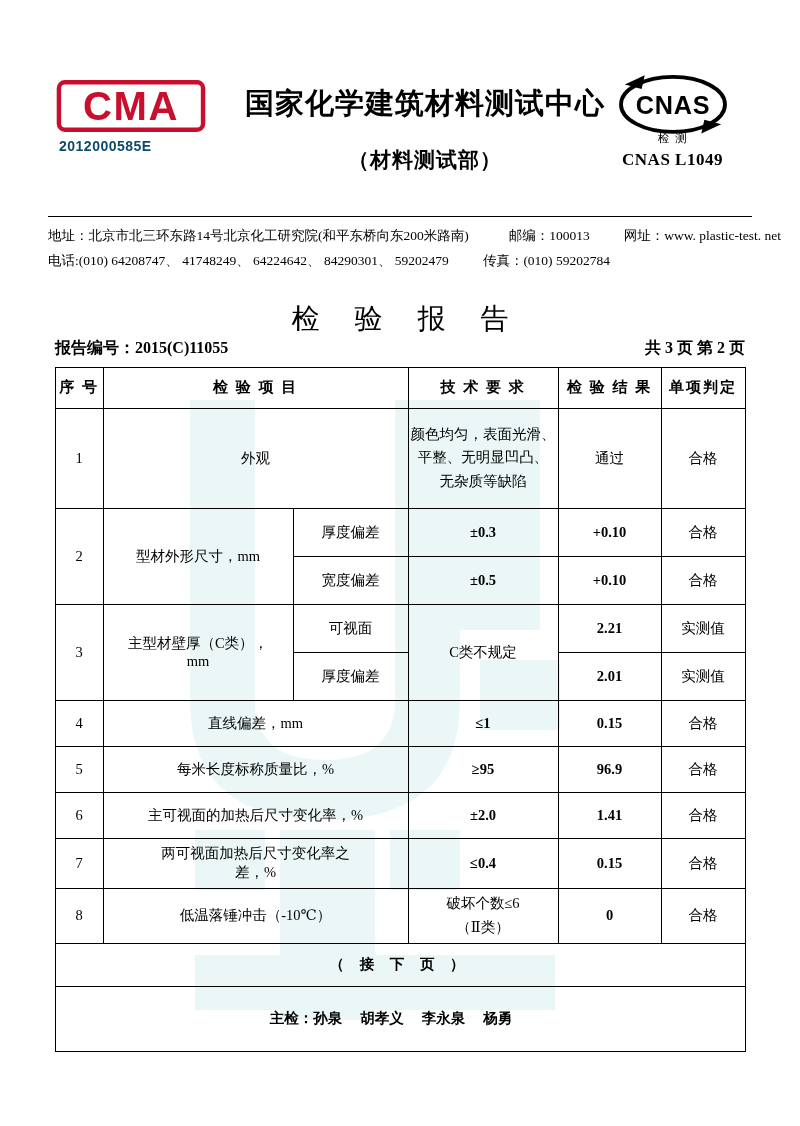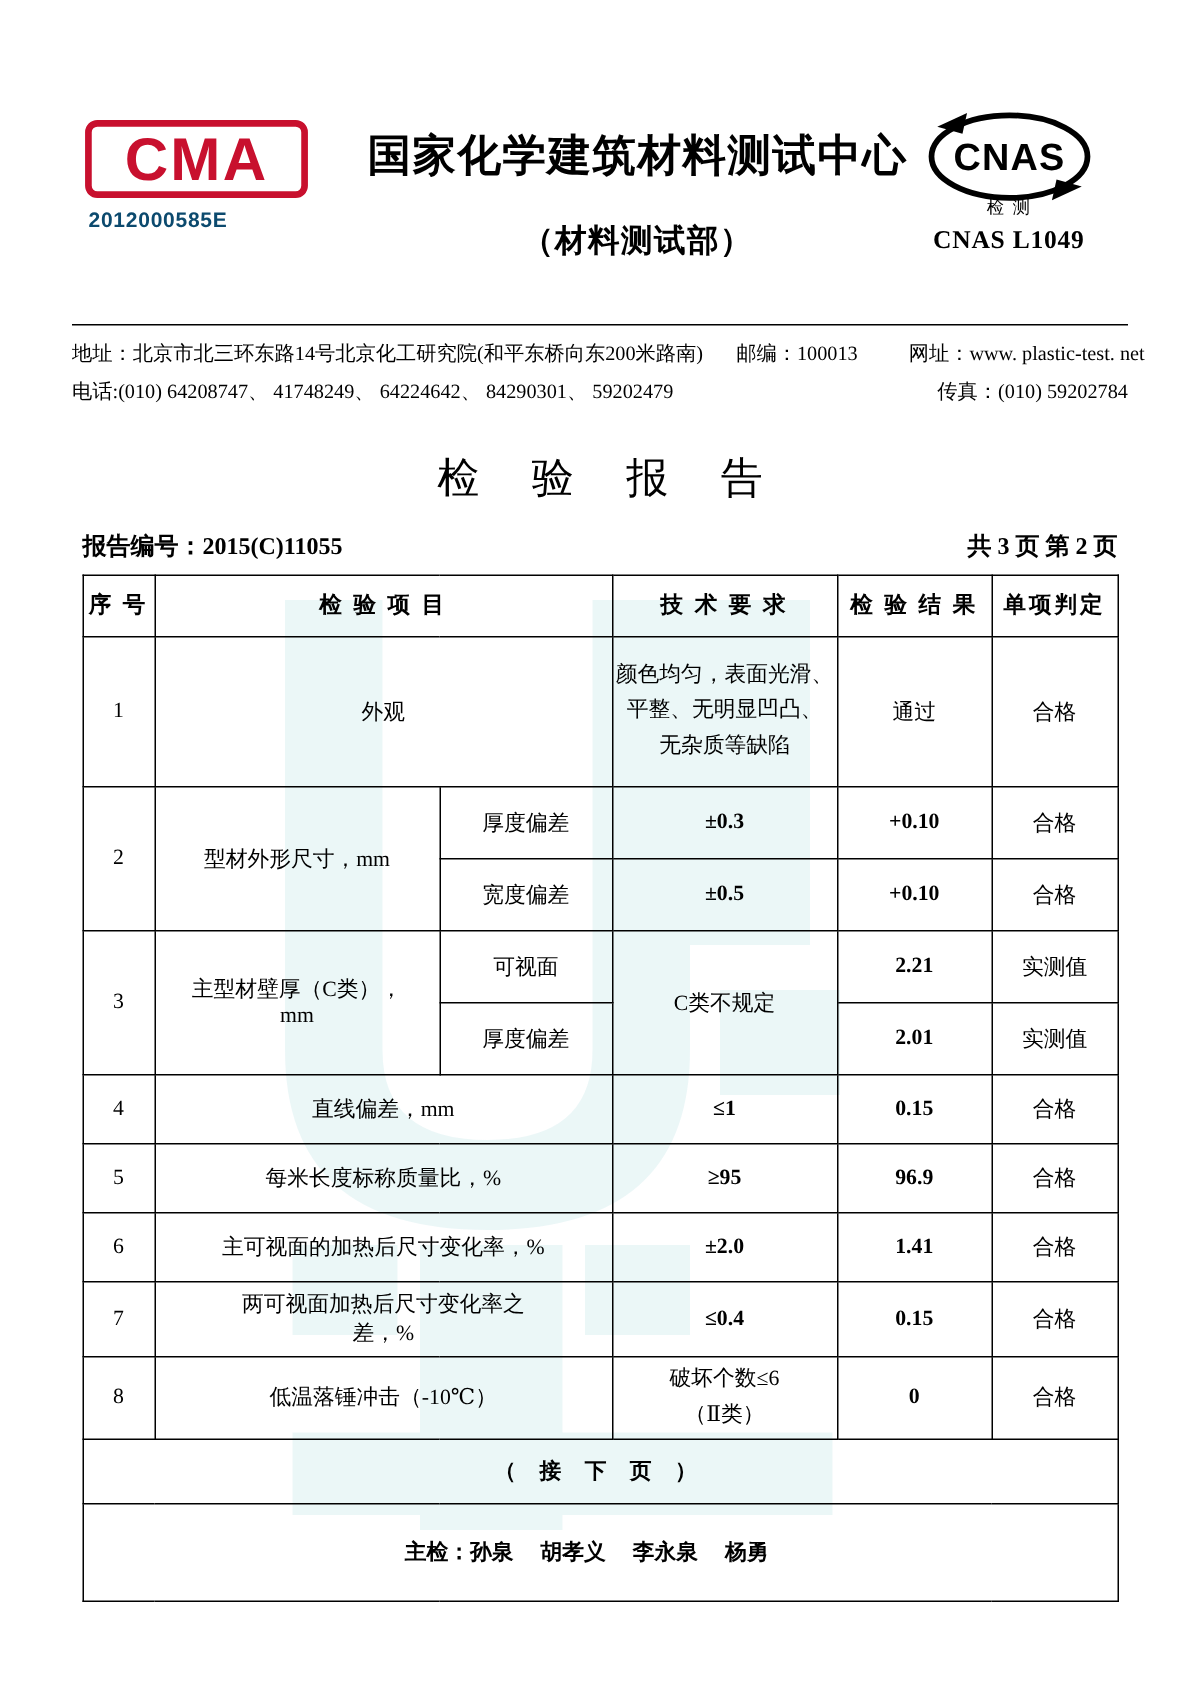--- a/index.html
+++ b/index.html
@@ -109,41 +109,41 @@
   
   .addr-wrap {
     margin: 6px 48px 0 48px;
     border-top: 1px solid #000;
     padding-top: 7px;
     font-size: 13.5px;
     line-height: 1.85;
   }
   .addr-line {
     display: flex;
-    justify-content: space-between;
+    justify-content: flex-start;
     white-space: nowrap;
   }
   .addr-left { flex: 0 0 auto; }
-  .addr-mid  { margin-left: 22px; }
+  .addr-mid  { margin-left: 40px; }
   .addr-right{ margin-left: 34px; }
 
   
   .report-title {
     text-align: center;
     font-size: 28px;
     font-weight: normal;
     letter-spacing: 14px;
     margin: 26px 0 0 0;
     padding-left: 14px;
   }
   .report-meta {
     display: flex;
     justify-content: space-between;
     align-items: flex-end;
-    margin: 16px 55px 8px 55px;
+    margin: 0 55px 8px 55px;
     font-size: 16px;
     font-weight: bold;
     gap: 45px;
   }
   .report-meta .no {
     font-size: 16px;
   }
   .report-meta .pages {
     font-size: 16px;
   }

